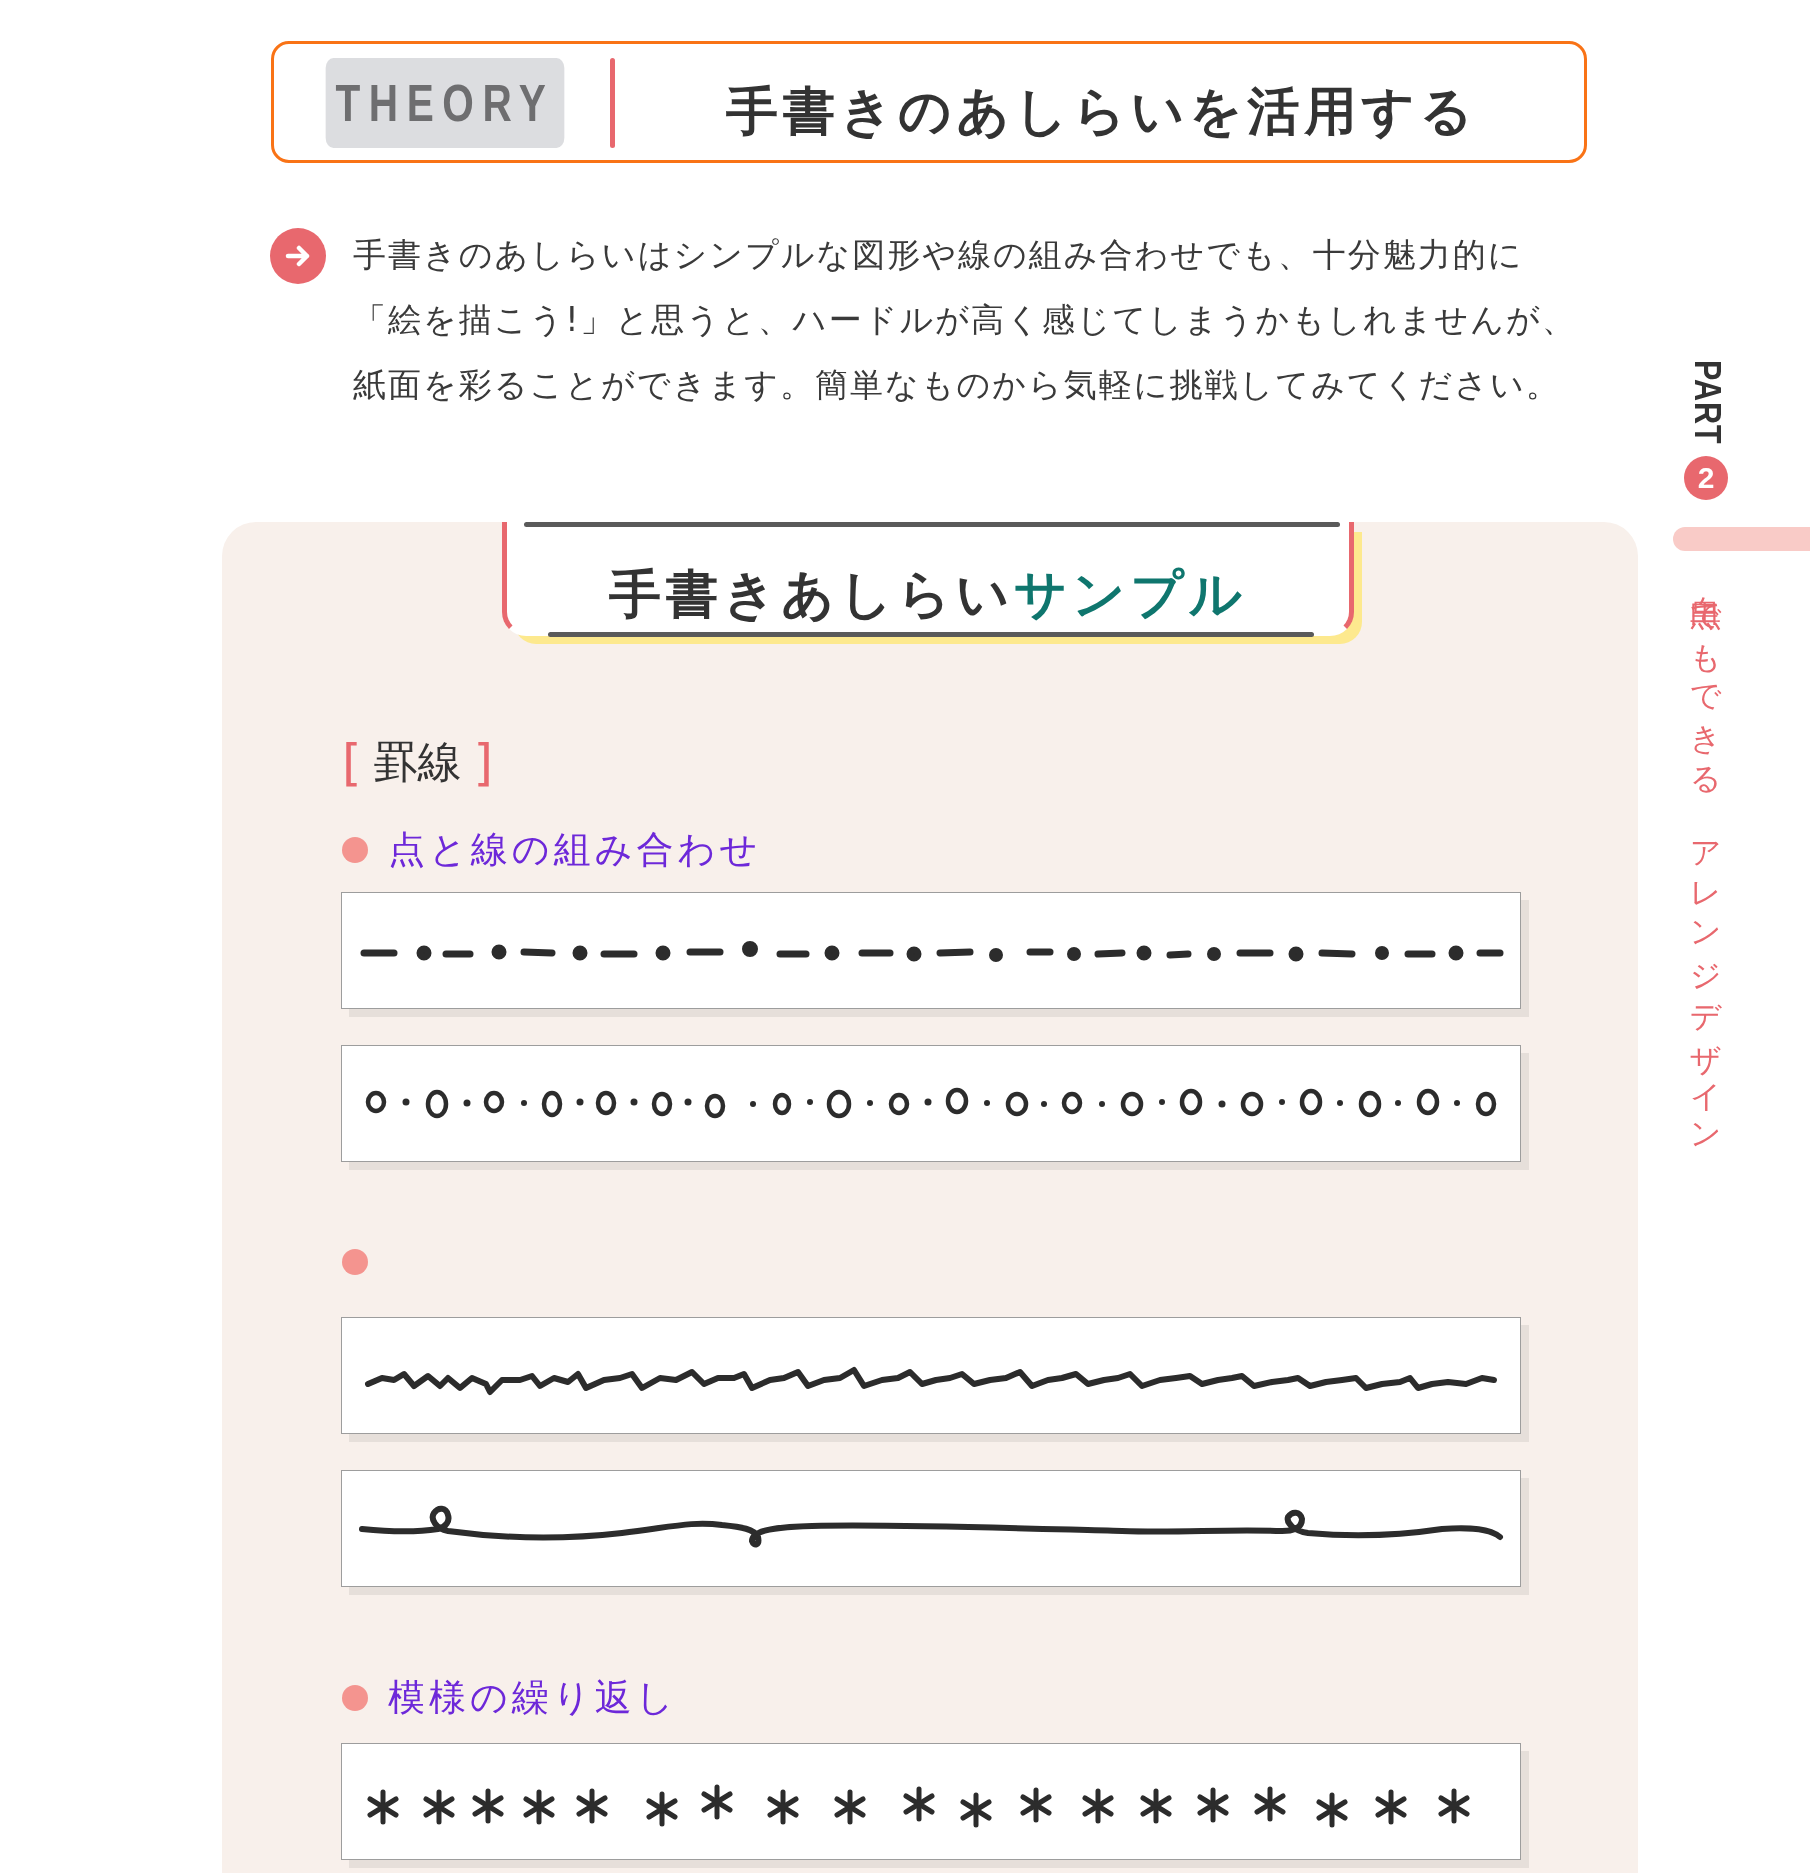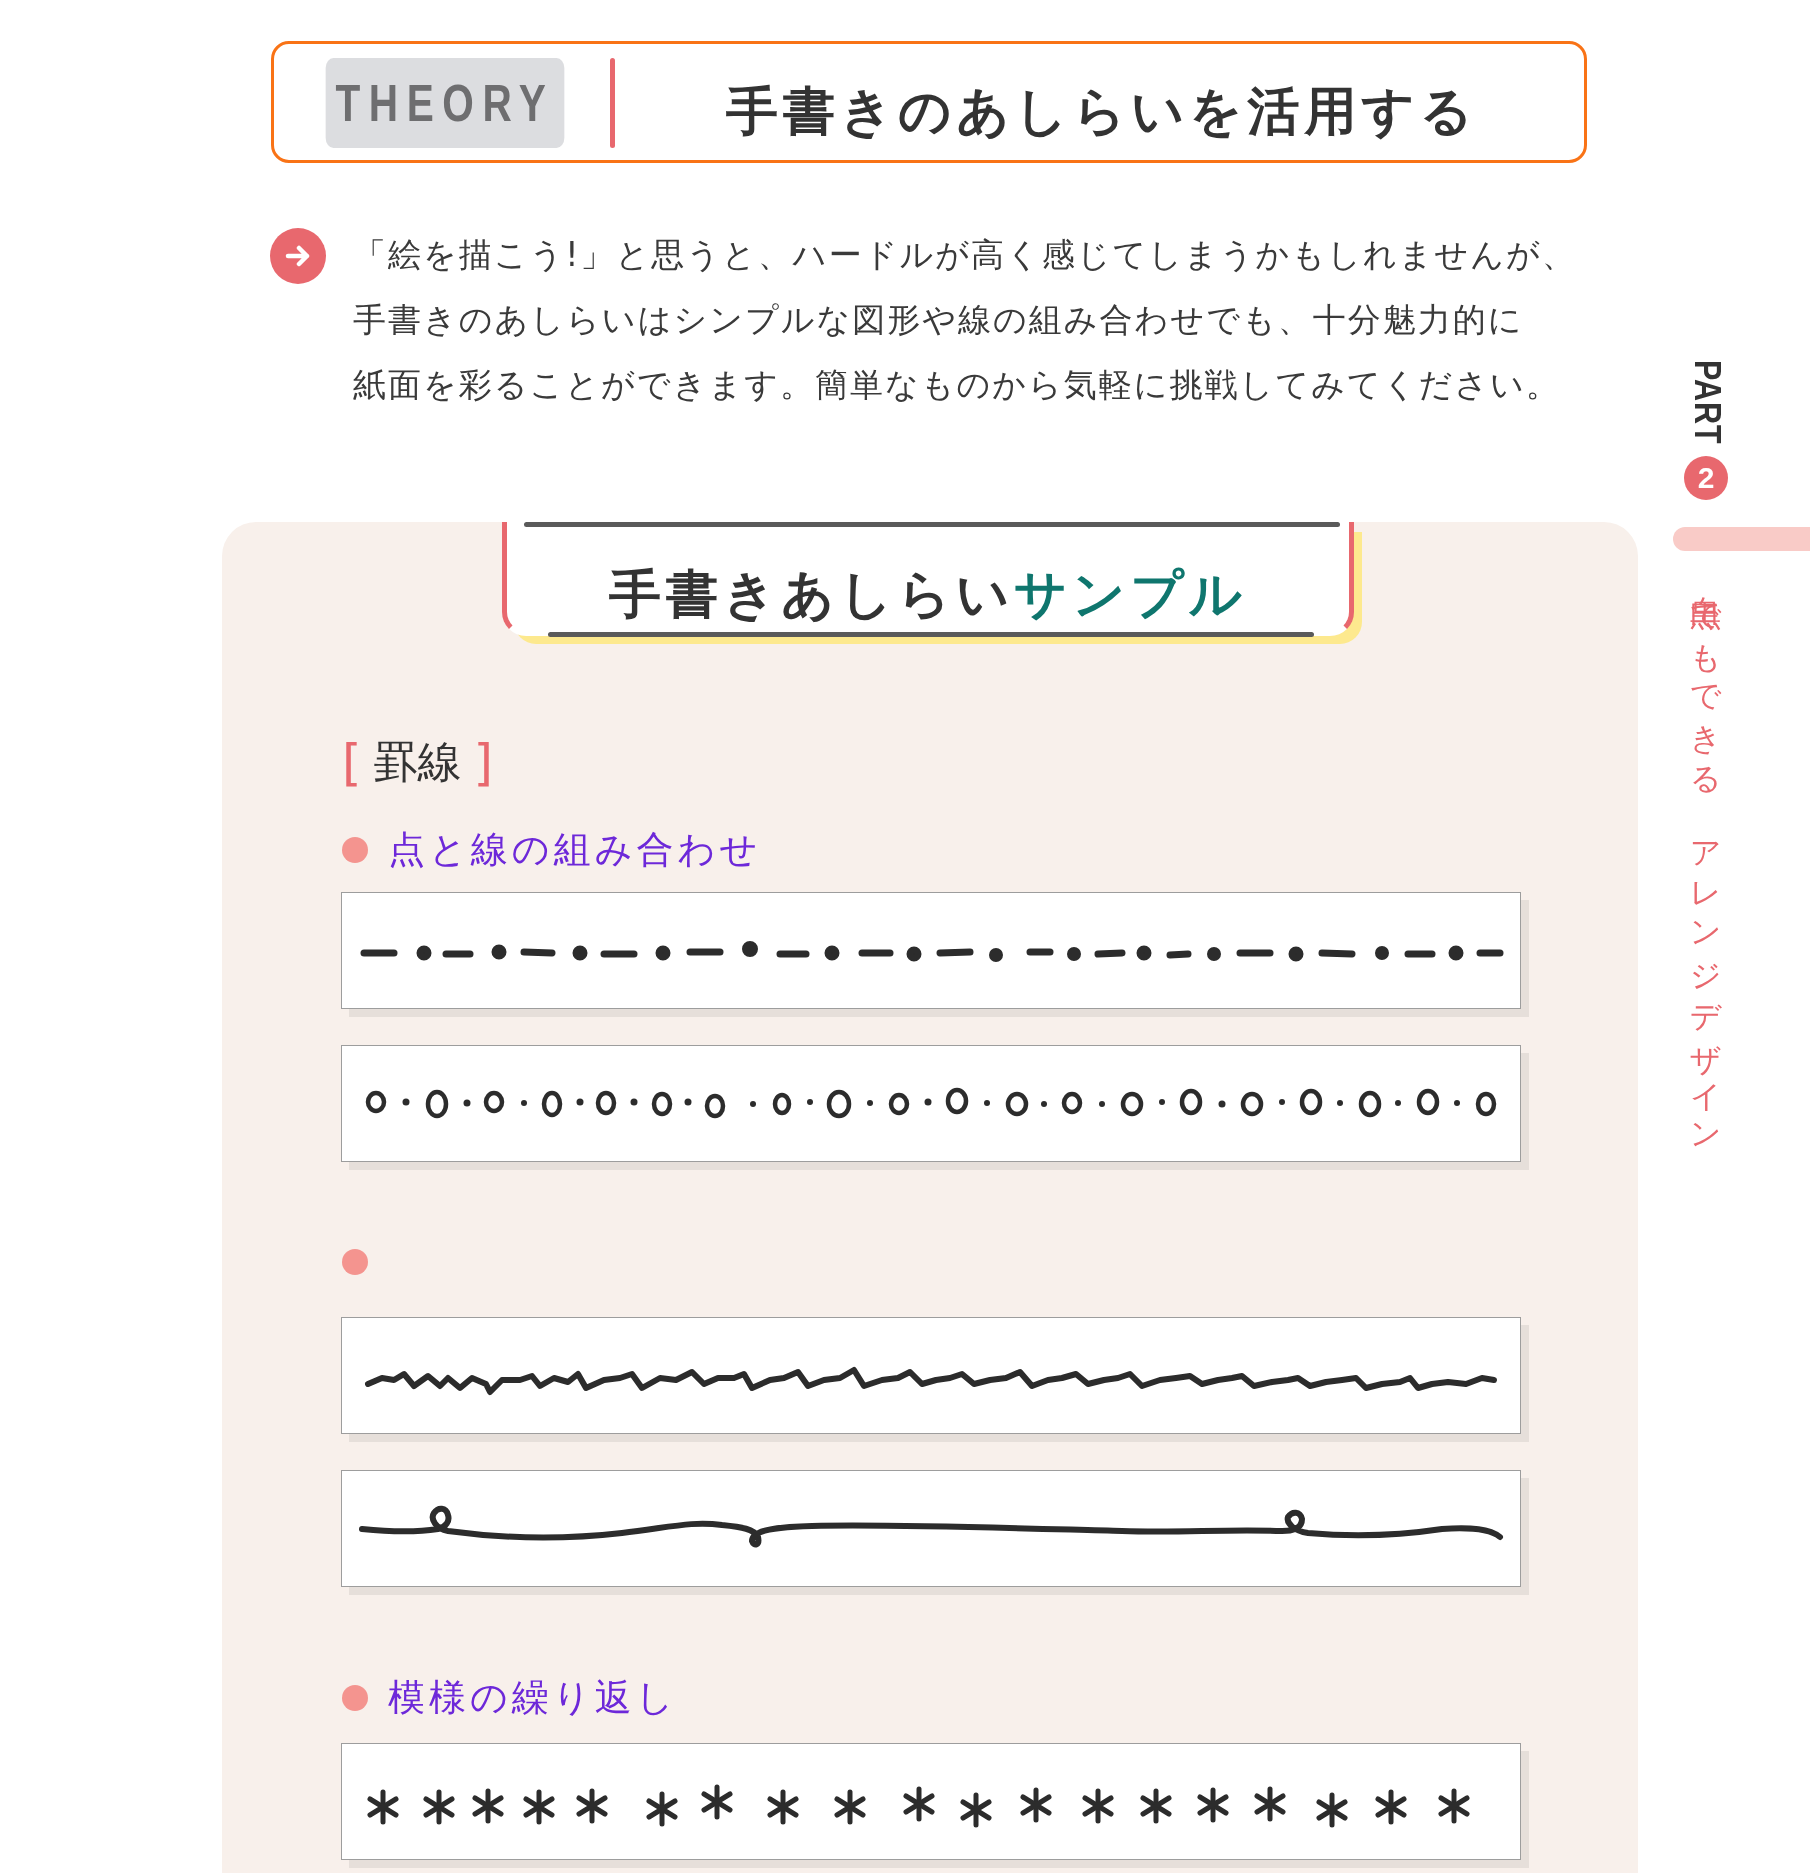--- a/index.html
+++ b/index.html
@@ -122,22 +122,22 @@
   <div class="theory-divider"></div>
   <div class="theory-title">手書きのあしらいを活用する</div>
 </div>
 
 <div class="intro-arrow">
   <svg width="30" height="30" viewBox="0 0 30 30">
       <path d="M5 15 H24 M16 7 L24 15 L16 23" stroke="#fff" stroke-width="4.5" fill="none" stroke-linecap="round" stroke-linejoin="round"></path>
     </svg>
 </div>
 <div class="intro-text">
+  <p>手書きのあしらいはシンプルな図形や線の組み合わせでも、十分魅力的に</p>
   <p>「絵を描こう!」と思うと、ハードルが高く感じてしまうかもしれませんが、</p>
-  <p>手書きのあしらいはシンプルな図形や線の組み合わせでも、十分魅力的に</p>
   <p>紙面を彩ることができます。簡単なものから気軽に挑戦してみてください。</p>
 </div>
 
 <div class="side-part">PART</div>
 <div class="side-num">2</div>
 <div class="side-bar"></div>
 <div class="side-label">白黒でもできる　アレンジデザイン</div>
 
 <div class="sample-panel"></div>
 

